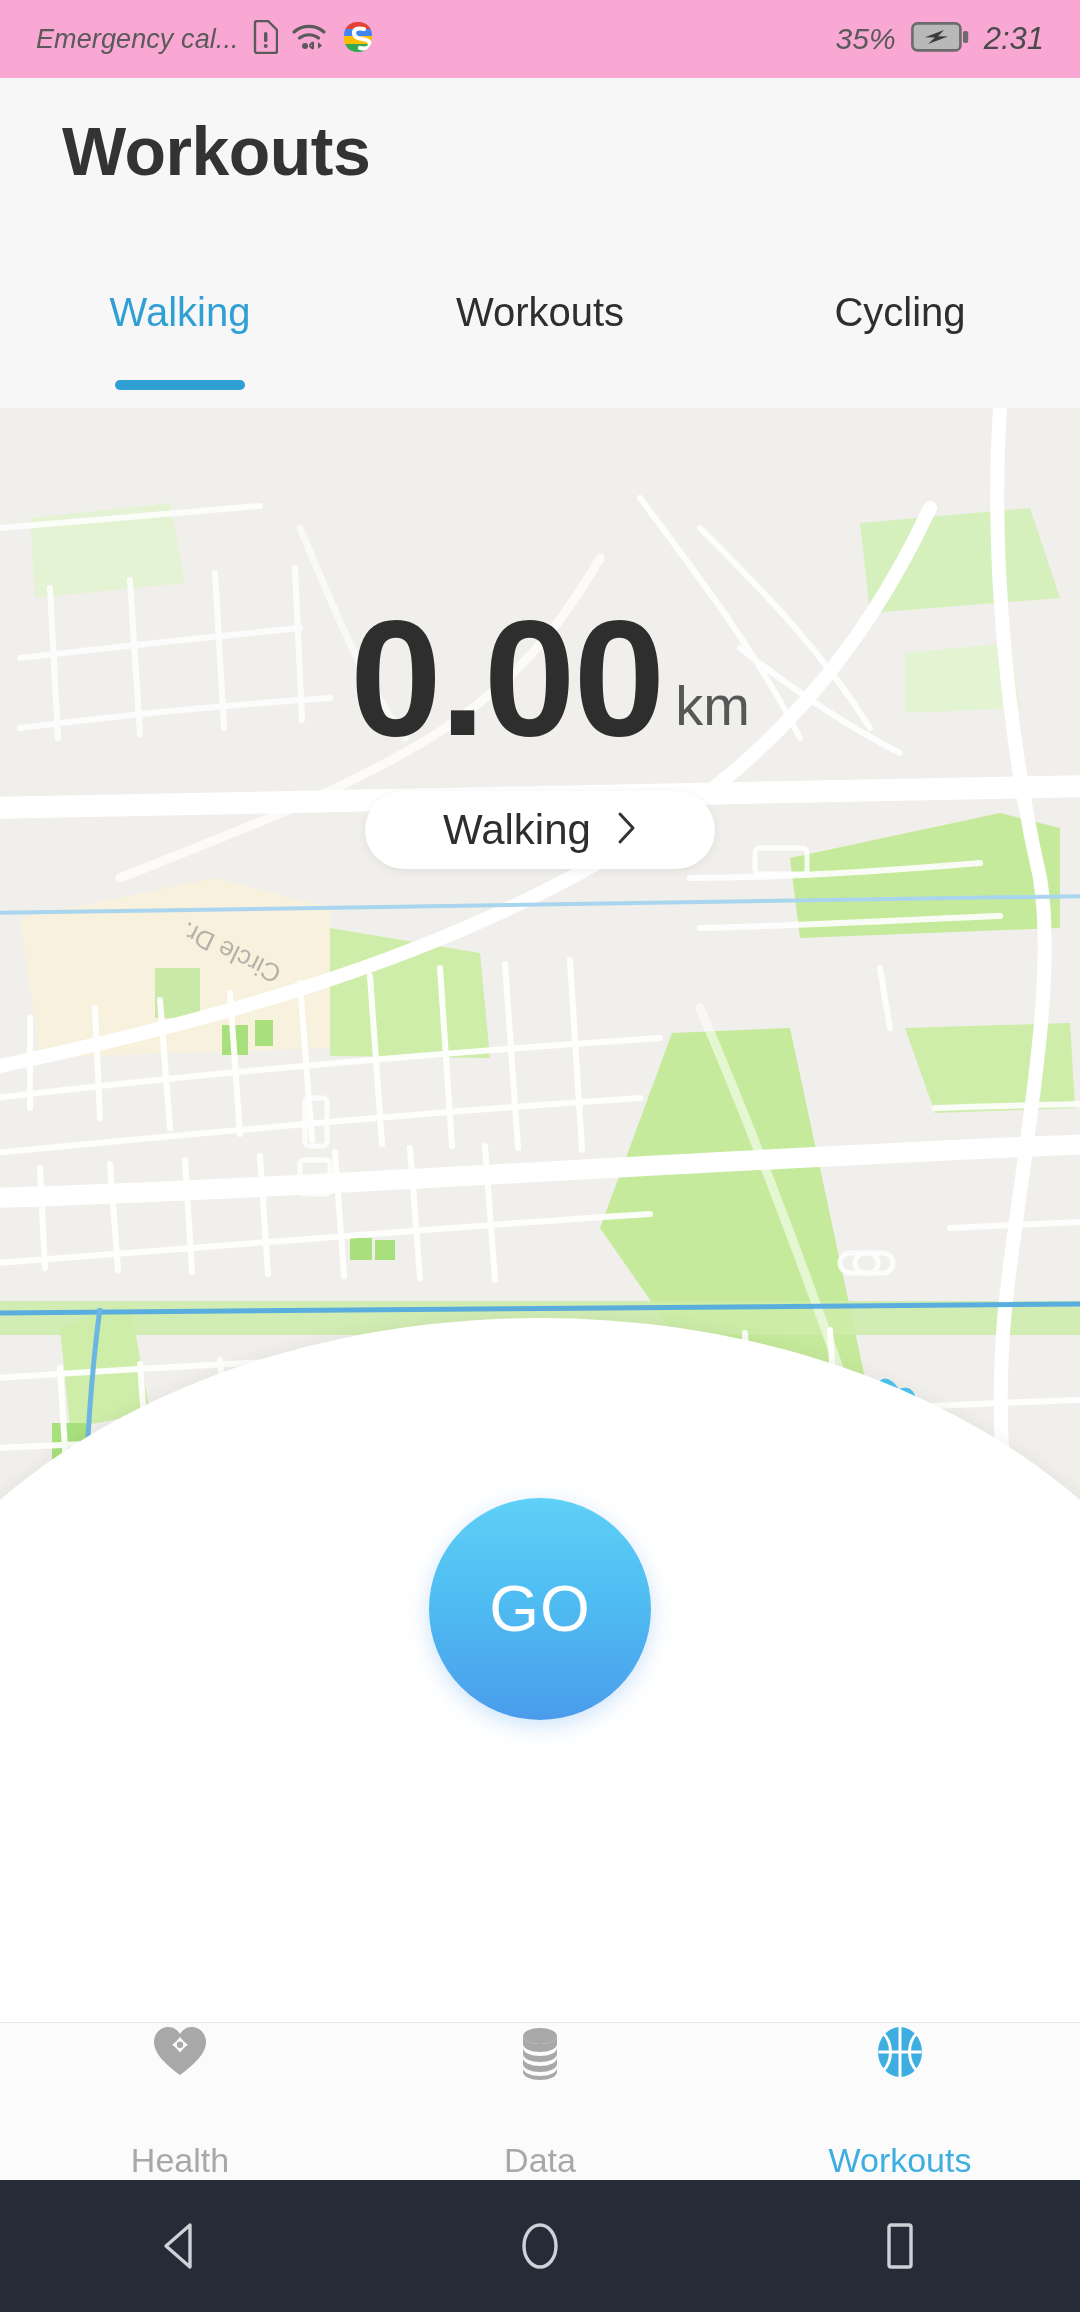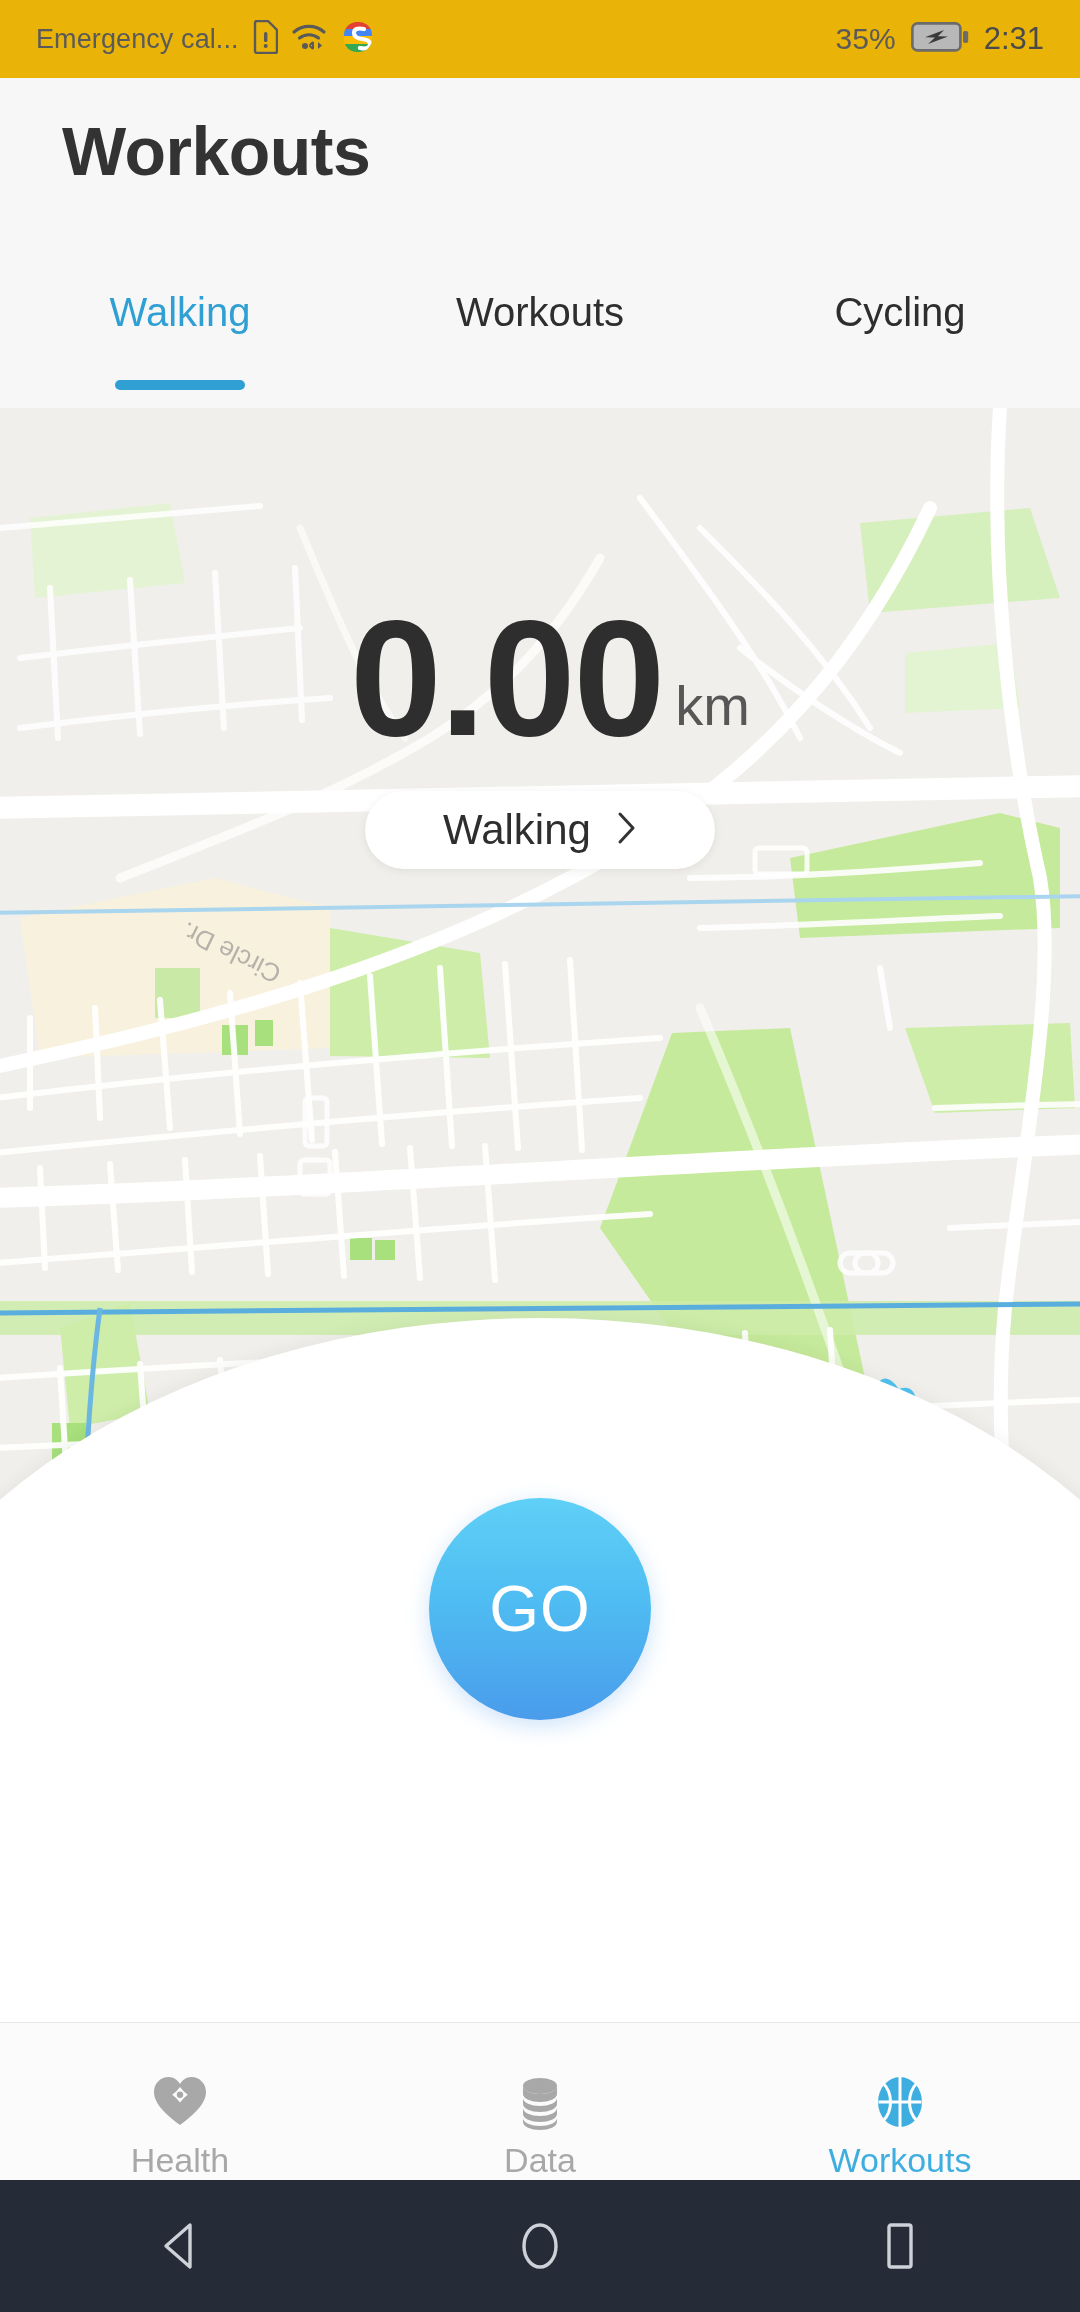--- a/index.html
+++ b/index.html
@@ -13,23 +13,24 @@
     position:relative;
     width:1080px; height:2312px;
     background:#ffffff;
     overflow:hidden;
   }
 
   
   #status-bar {
     position:absolute; top:0; left:0;
     width:1080px; height:78px;
-    background:#eab308;
+    background:#f9a8d4;
     display:flex; align-items:center;
     padding:0 36px;
+    font-style:italic;
   }
   #status-left { display:flex; align-items:center; gap:13px; }
   #carrier-text {
     font-size:27px; color:#5a5a5a; letter-spacing:.1px;
     white-space:nowrap;
   }
   .sb-icon { display:block; }
   #status-right {
     margin-left:auto;
     display:flex; align-items:center; gap:15px;
@@ -135,21 +136,21 @@
   #bottom-nav {
     position:absolute; left:0; top:2022px;
     width:1080px; height:158px;
     background:#fbfbfb;
     border-top:1px solid #e7e7e7;
     display:flex;
   }
   .nav-item {
     flex:1;
     display:flex; flex-direction:column;
-    align-items:center; justify-content:flex-end;
+    align-items:center; justify-content:space-between;
     gap:10px; cursor:pointer;
   }
   .nav-icon { width:58px; height:58px; display:block; }
   .nav-label { font-size:34px; color:#a8a8a8; }
   .nav-item.active .nav-label { color:#3eaee0; }
 
   
   #android-nav {
     position:absolute; left:0; top:2180px;
     width:1080px; height:132px;

